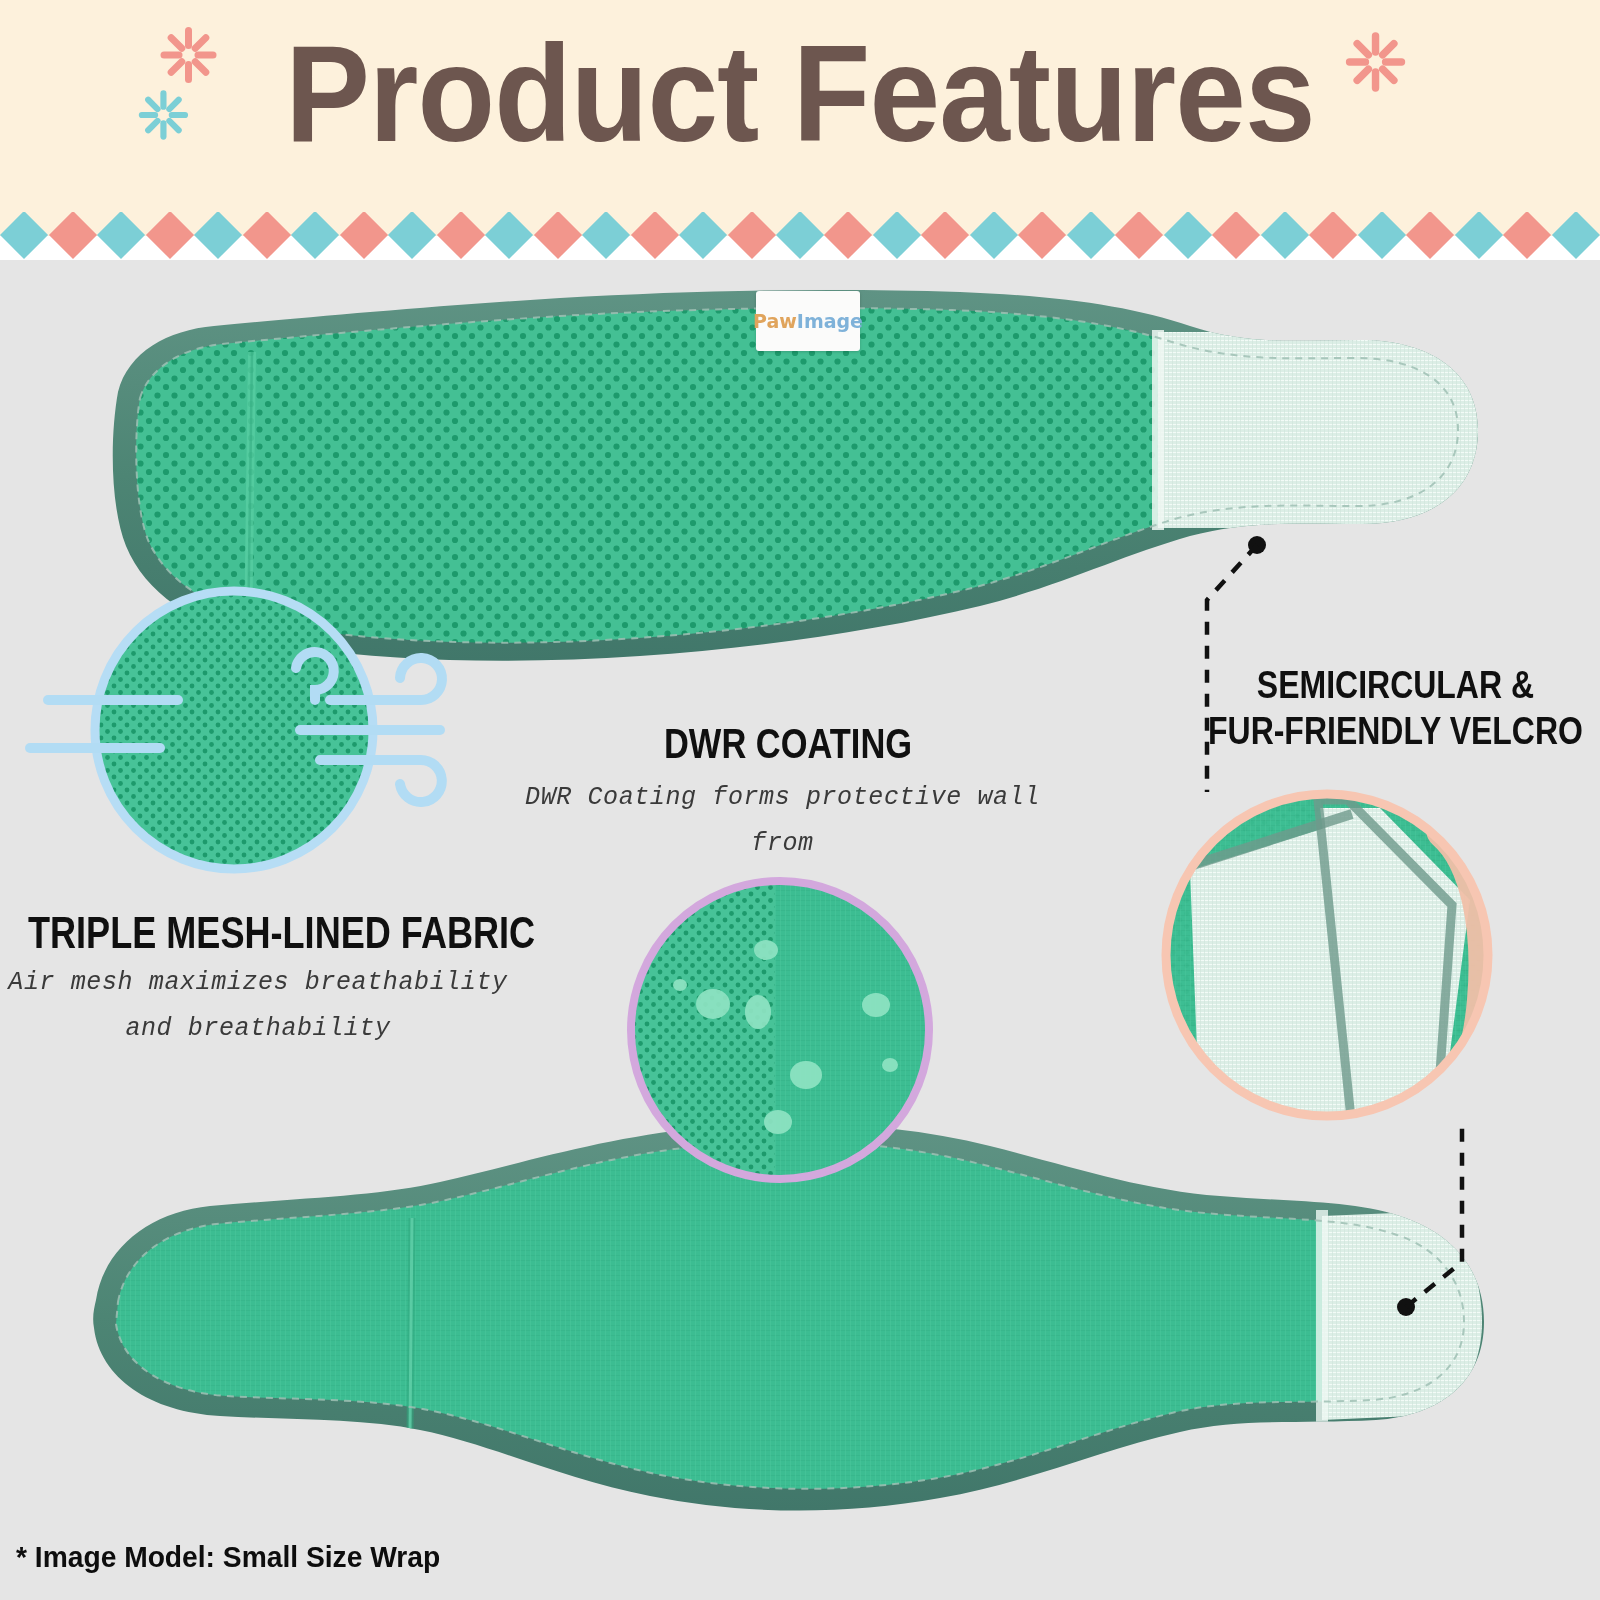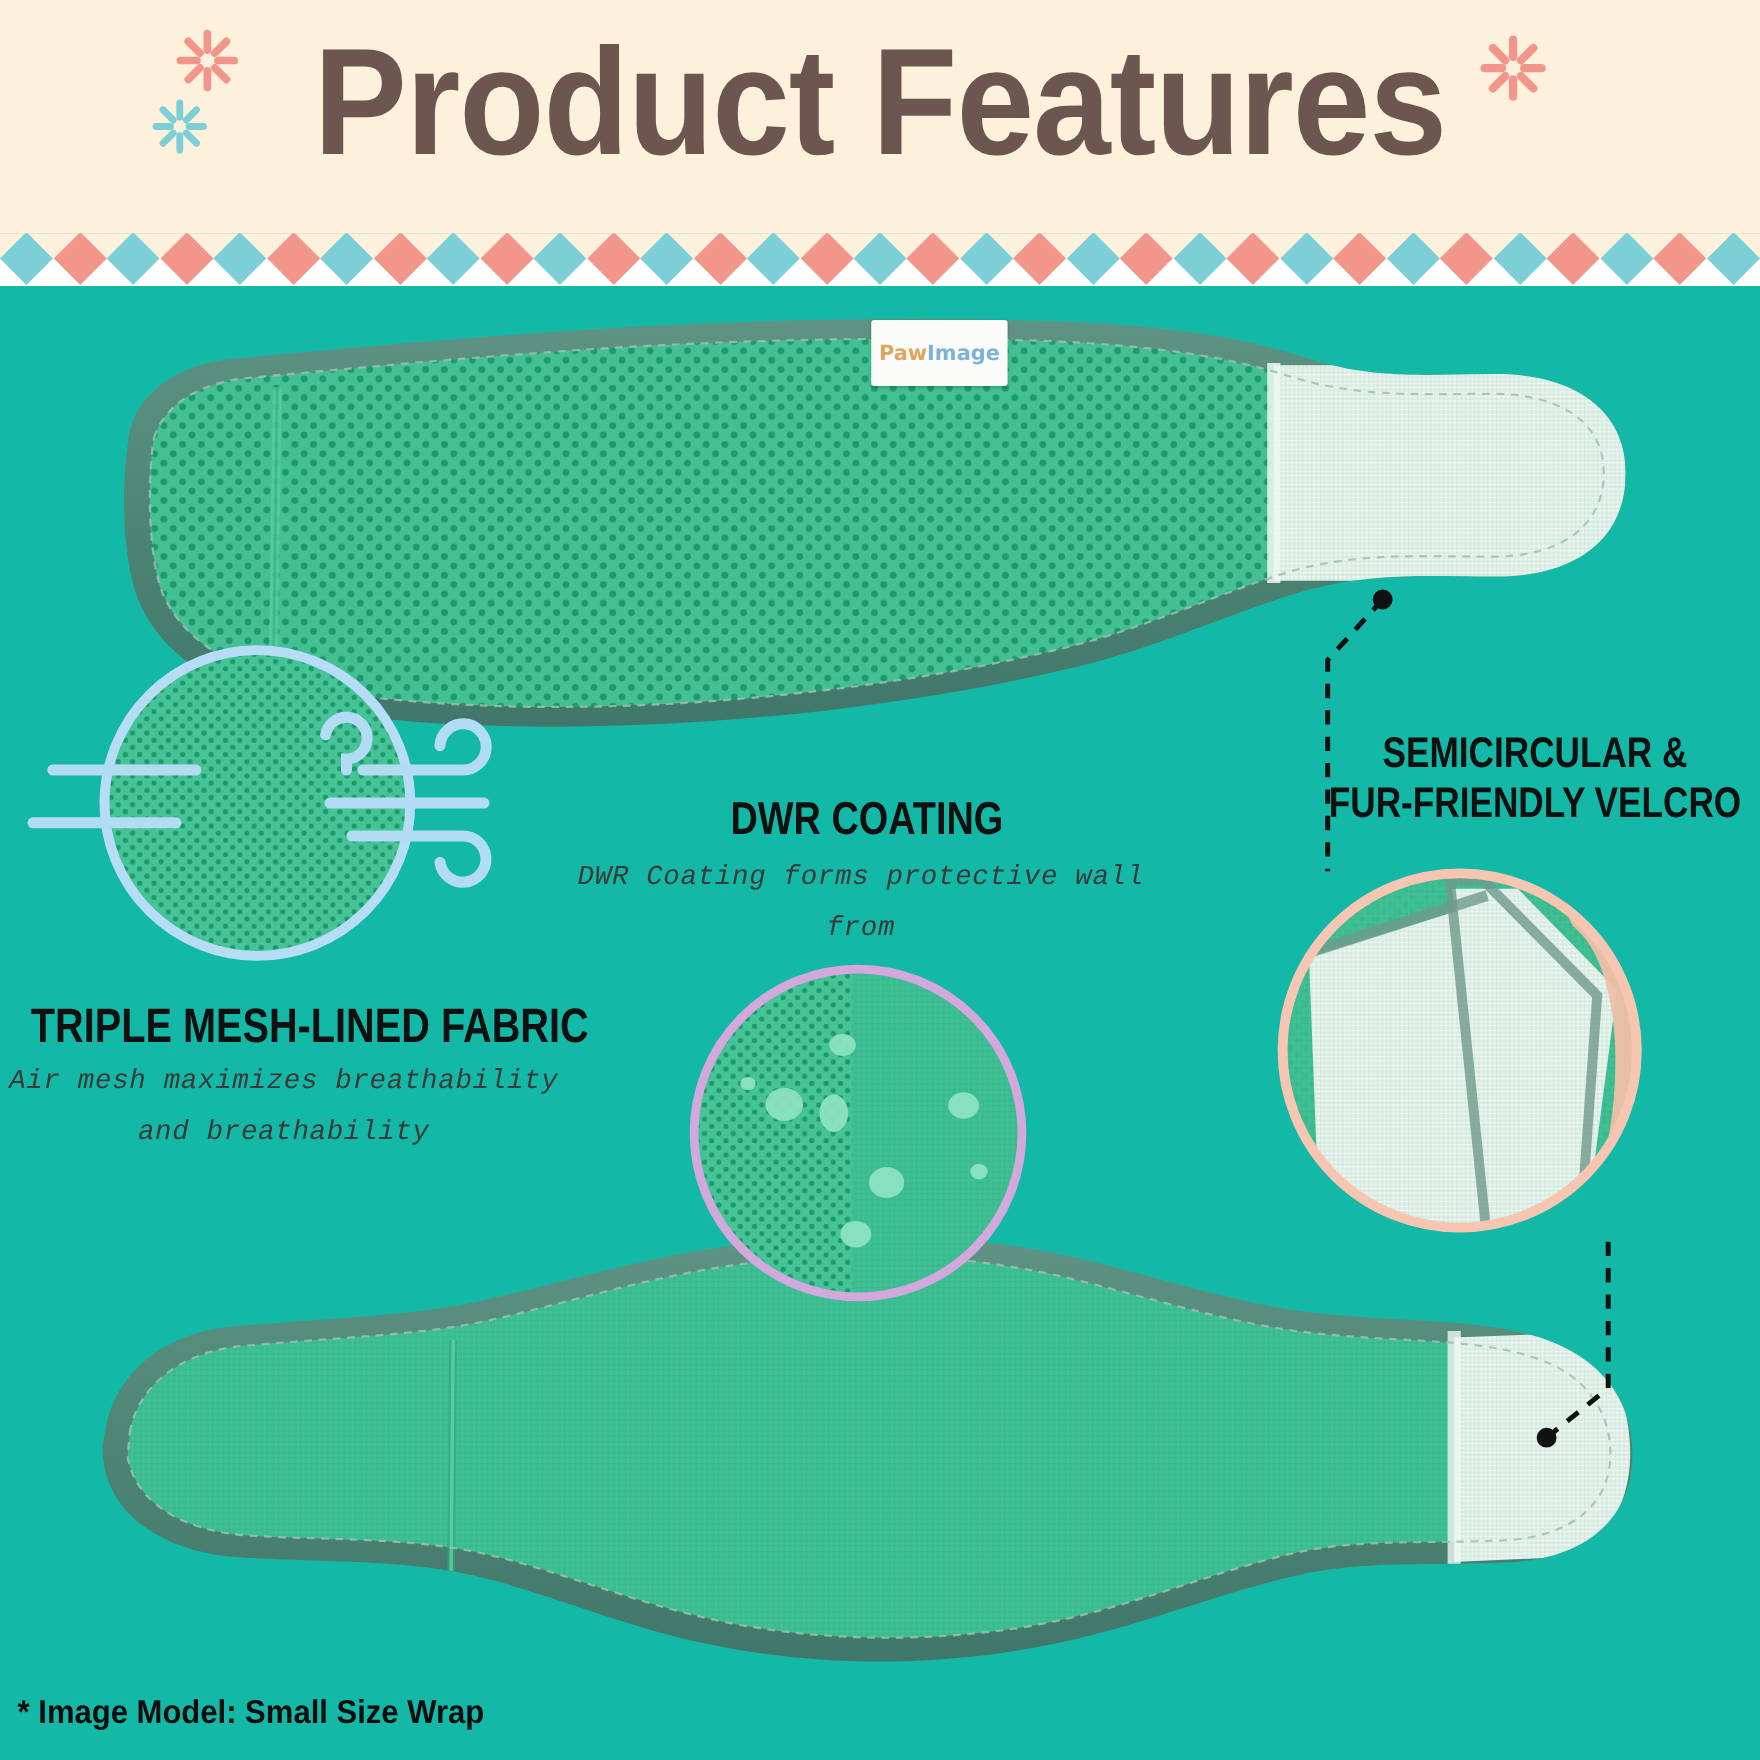--- a/index.html
+++ b/index.html
@@ -3,21 +3,21 @@
 <meta charset="utf-8">
 <style>
   html,body{margin:0;padding:0;}
   body{
     width:1600px;height:1600px;
     background:#ffffff;
     font-family:"Liberation Sans", sans-serif;
     overflow:hidden;
     position:relative;
   }
-  #stage{position:relative;width:1600px;height:1600px;overflow:hidden;background:#14b8a6;}
+  #stage{position:relative;width:1600px;height:1600px;overflow:hidden;background:#e5e5e5;}
 
   
   .header{
     position:absolute;left:0;top:0;width:1600px;height:212px;
     background:#fdf1dc;
   }
   .header-title{
     position:absolute;left:0;top:18px;width:1600px;
     text-align:center;
     font-family:"Liberation Sans", sans-serif;
@@ -96,24 +96,24 @@
   .footnote{
     position:absolute;left:16px;top:1540px;
     font-family:"Liberation Sans", sans-serif;
     font-weight:bold;font-size:30px;color:#0d0d0d;
     transform:scaleX(0.94);transform-origin:left center;
     white-space:nowrap;
   }
 
   svg.overlay{position:absolute;left:0;top:0;width:1600px;height:1600px;pointer-events:none;}
   .brandtag{
-    position:absolute;left:756px;top:291px;width:124px;height:60px;
+    position:absolute;left:756px;top:291px;width:104px;height:60px;
     background:#fbfbfa;border-radius:3px;
     box-shadow:0 1px 3px rgba(0,0,0,.18);
-    display:flex;align-items:center;justify-content:center;margin-left:36px;
+    display:flex;align-items:center;justify-content:center;
   }
   .brandtag span{font-family:"DejaVu Sans",sans-serif;font-size:19px;font-weight:bold;}
 </style>
 </head>
 <body>
 
 <div id="stage">
 
   <div class="header">
     <div class="header-title">Product Features</div>

